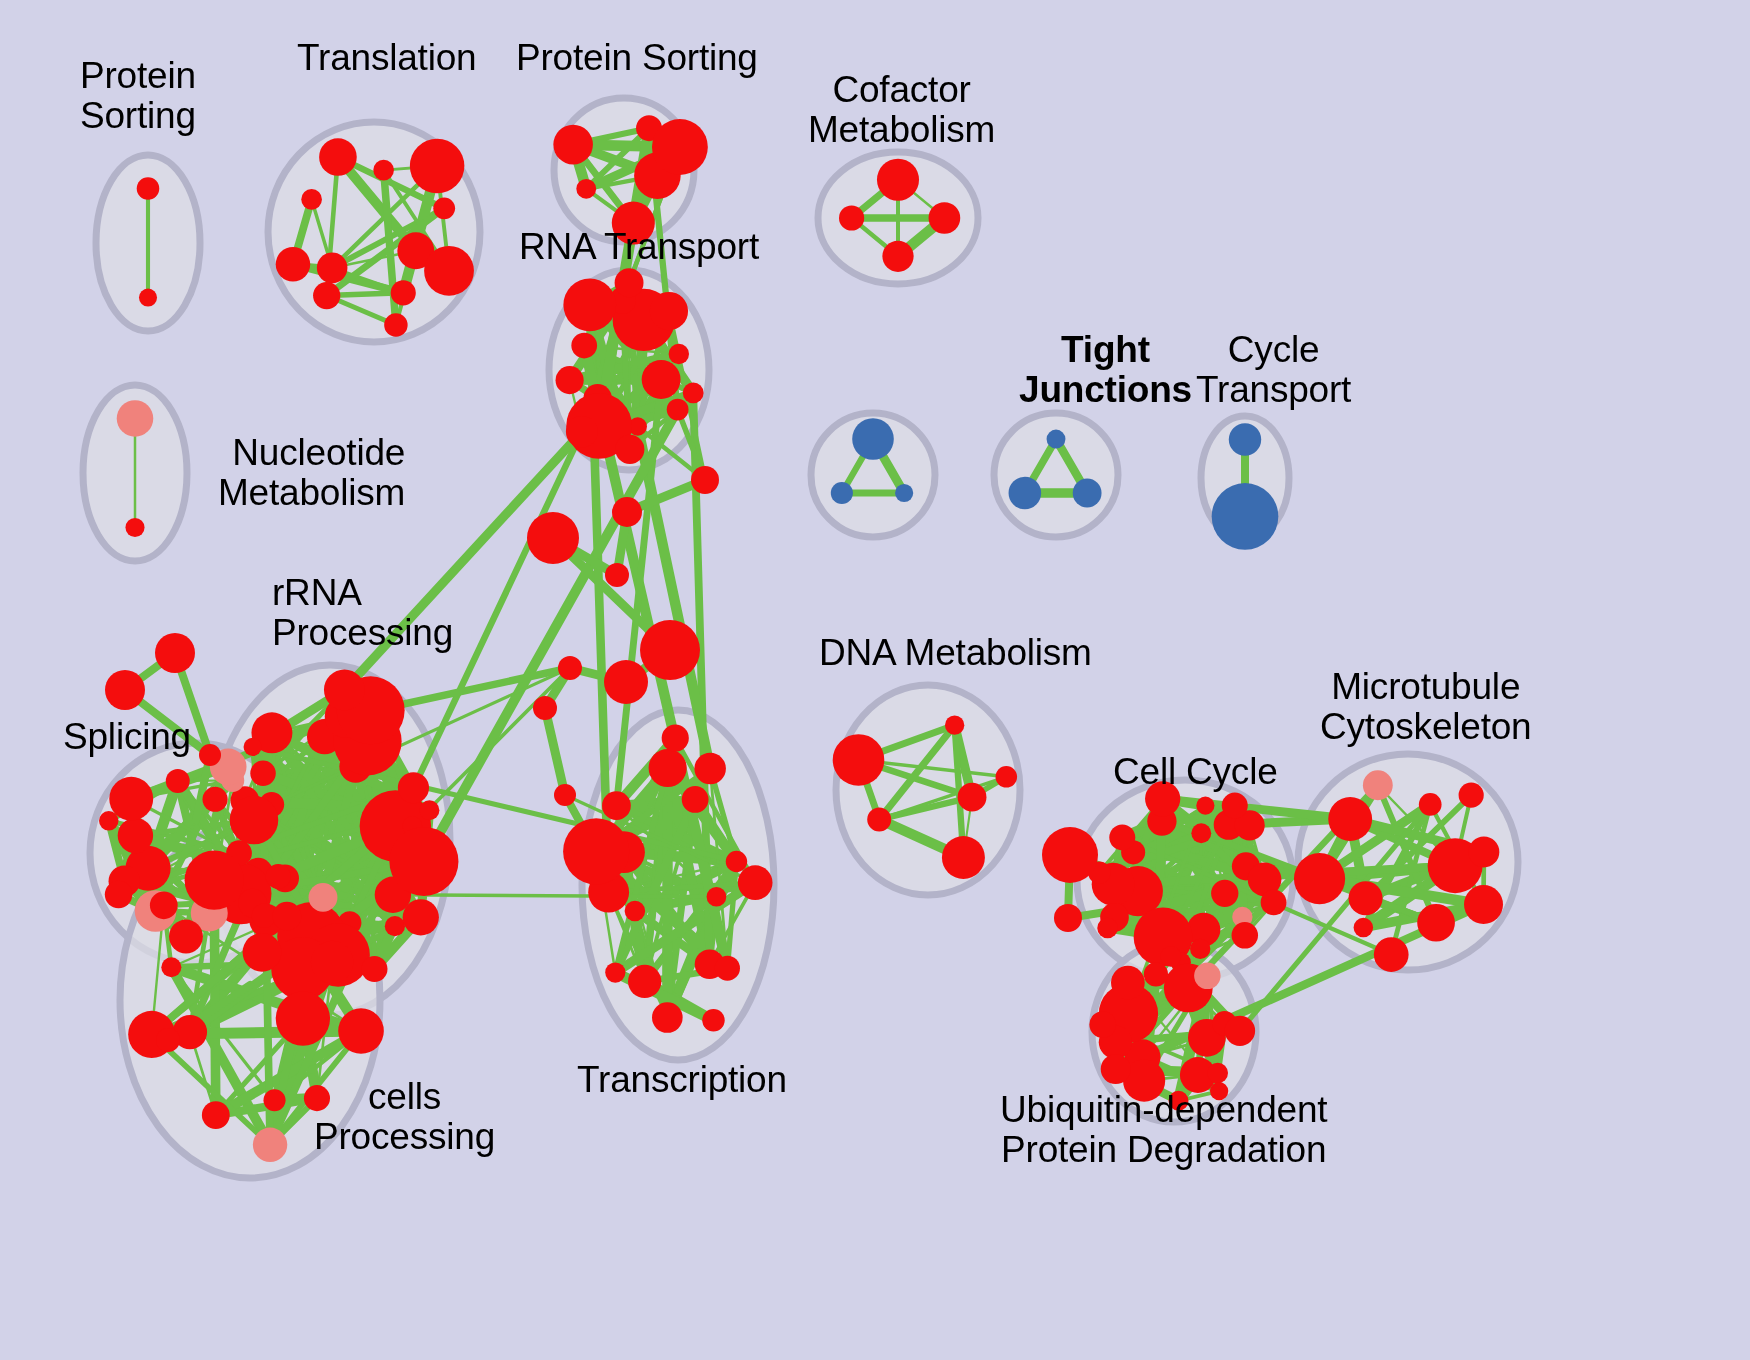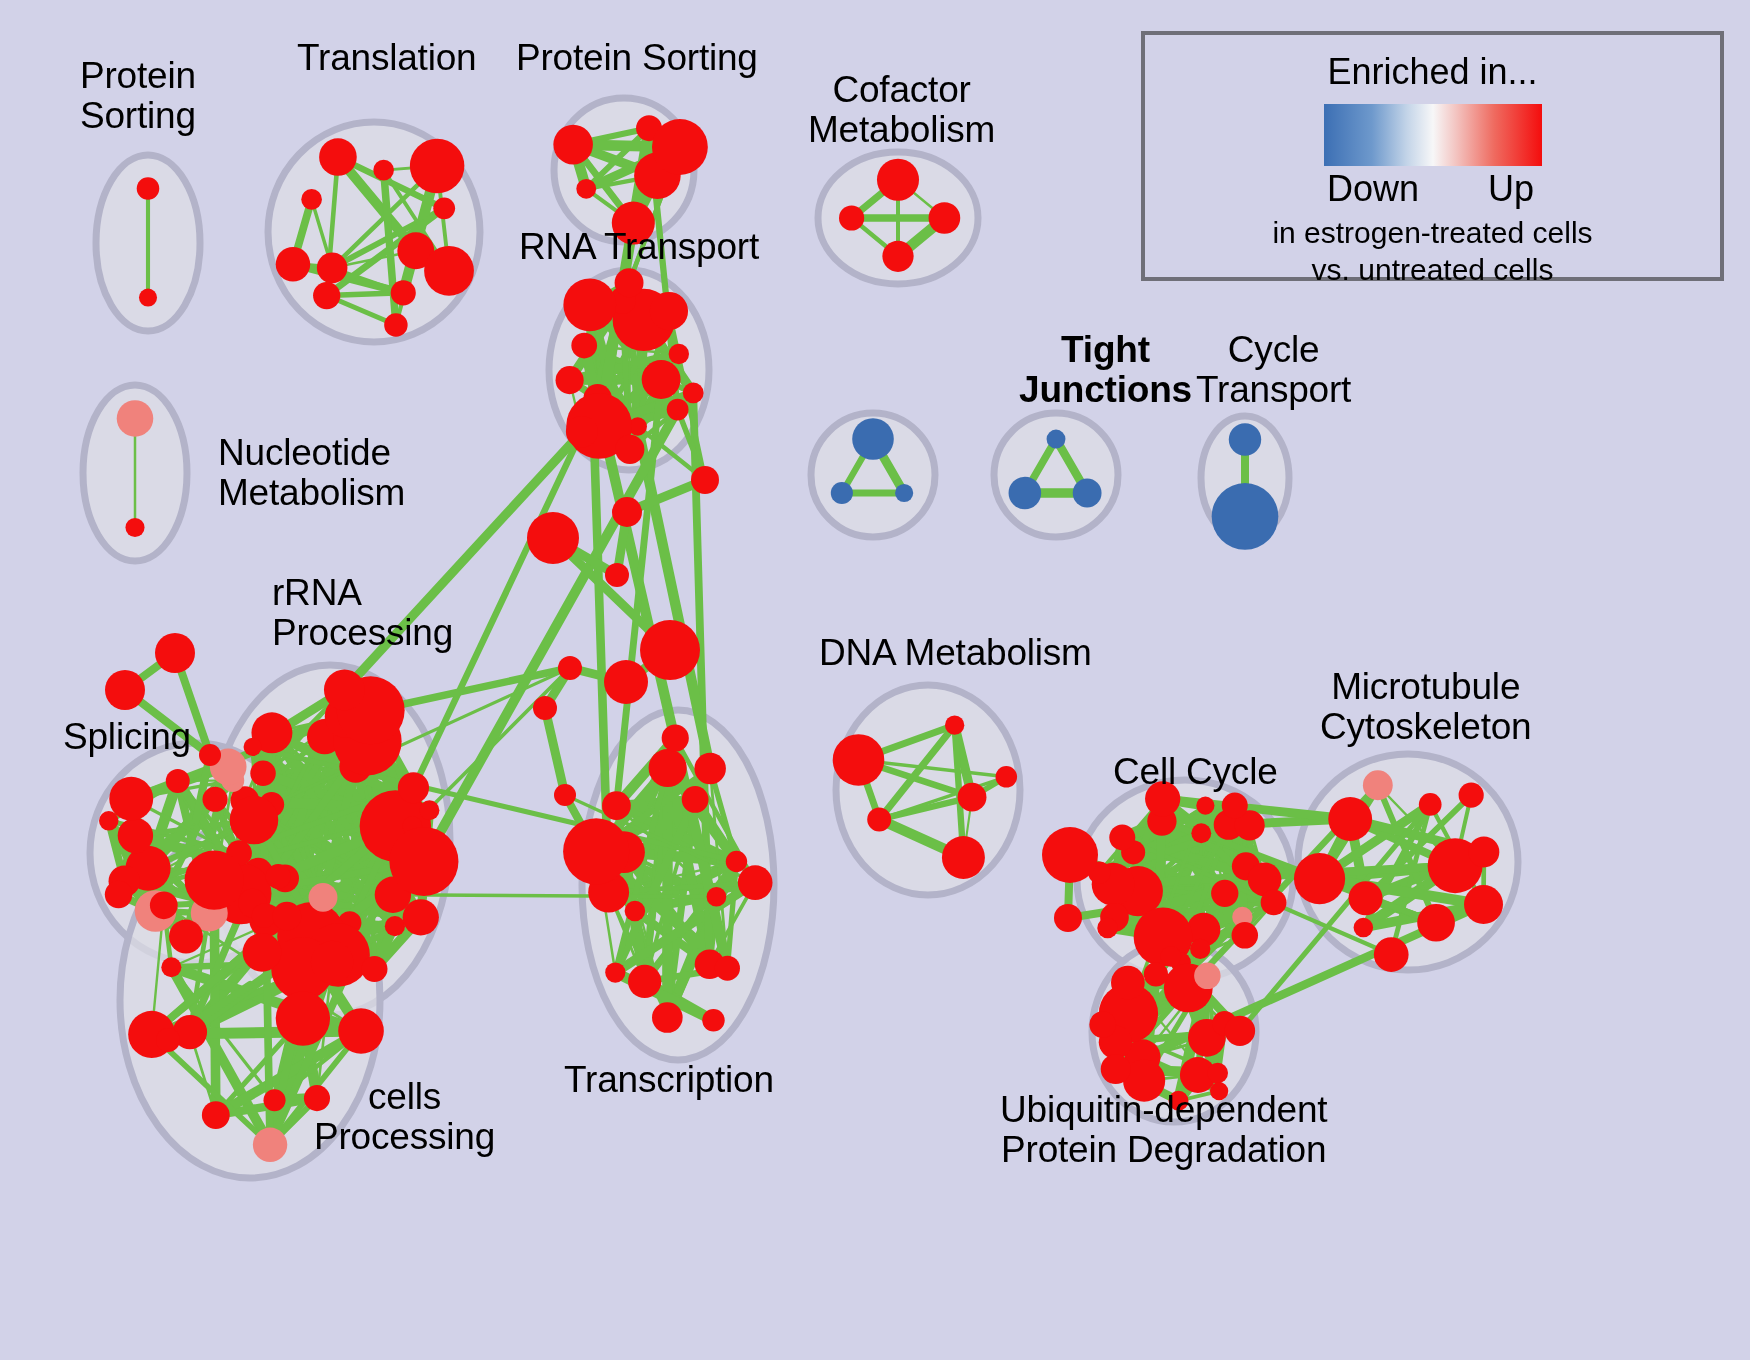--- a/index.html
+++ b/index.html
@@ -1,20 +1,20 @@
 <!DOCTYPE html>
 <html><head>
 <meta charset="utf-8">
 <style>
   html,body{margin:0;padding:0;background:#ffffff;}
   body{font-family:"Liberation Sans","DejaVu Sans",sans-serif;}
   #canvas{position:relative;width:1750px;height:1360px;background:#d2d2e8;overflow:hidden;}
   svg#net{position:absolute;left:0;top:0;width:1750px;height:1360px;}
   .cluster-label{position:absolute;color:#000;font-size:37px;line-height:1.08;
-     font-family:"Liberation Sans","DejaVu Sans",sans-serif;white-space:pre;letter-spacing:-0.2px;}
+     font-family:"Liberation Sans","DejaVu Sans",sans-serif;white-space:pre;letter-spacing:-0.2px;text-align:right;}
   .legend-box{position:absolute;left:1141px;top:31px;width:583px;height:250px;
      background:#d2d2e8;border:4px solid #6f6f78;box-sizing:border-box;}
   .legend-title{position:absolute;left:0;top:16px;width:100%;text-align:center;font-size:36px;color:#000;}
   .legend-bar{position:absolute;left:50%;transform:translateX(-50%);top:69px;width:218px;height:62px;
      background:linear-gradient(to right,#3c6fb4 0%,#6e99cc 22%,#c3d4e8 38%,#f7f7f8 50%,#f3c7c4 60%,#ef6b60 78%,#f40d0d 100%);}
   .legend-down{position:absolute;left:182px;top:133px;font-size:36px;color:#000;}
   .legend-up{position:absolute;right:186px;top:133px;font-size:36px;color:#000;}
   .legend-sub{position:absolute;left:0;top:180px;width:100%;text-align:center;font-size:30px;color:#000;line-height:1.22;}
 </style>
 </head>
@@ -951,28 +951,18 @@
   <div class="cluster-label" style="left:516px;top:38px;">Protein Sorting</div>
   <div class="cluster-label" style="left:808px;top:70px;text-align:center;"><div>Cofactor</div><div>Metabolism</div></div>
   <div class="cluster-label" style="left:519px;top:227px;">RNA Transport</div>
   <div class="cluster-label" style="left:205px;top:433px;margin-left:13px;"><div>Nucleotide</div><div>Metabolism</div></div>
   <div class="cluster-label" style="left:1019px;top:330px;text-align:center;font-weight:bold;"><div>Tight</div><div>Junctions</div></div>
   <div class="cluster-label" style="left:1196px;top:330px;text-align:center;"><div>Cycle</div><div>Transport</div></div>
   <div class="cluster-label" style="left:272px;top:573px;text-align:left;"><div>rRNA</div><div>Processing</div></div>
   <div class="cluster-label" style="left:63px;top:717px;">Splicing</div>
   <div class="cluster-label" style="left:819px;top:633px;">DNA Metabolism</div>
   <div class="cluster-label" style="left:314px;top:1077px;text-align:center;"><div>cells</div><div>Processing</div></div>
-  <div class="cluster-label" style="left:564px;top:1060px;">Transcription</div>
+  <div class="cluster-label" style="left:577px;top:1060px;">Transcription</div>
   <div class="cluster-label" style="left:1113px;top:752px;">Cell Cycle</div>
   <div class="cluster-label" style="left:1320px;top:667px;text-align:center;"><div>Microtubule</div><div>Cytoskeleton</div></div>
   <div class="cluster-label" style="left:1000px;top:1090px;text-align:center;"><div>Ubiquitin-dependent</div><div>Protein Degradation</div></div>
 
-  <div class="legend-box">
-    <div class="legend-title">Enriched in...</div>
-    <div class="legend-bar"></div>
-    <div class="legend-down">Down</div>
-    <div class="legend-up">Up</div>
-    <div class="legend-sub">
-      <div>in estrogen-treated cells</div>
-      <div>vs. untreated cells</div>
-    </div>
-  </div>
 </div>
 
 </body></html>

